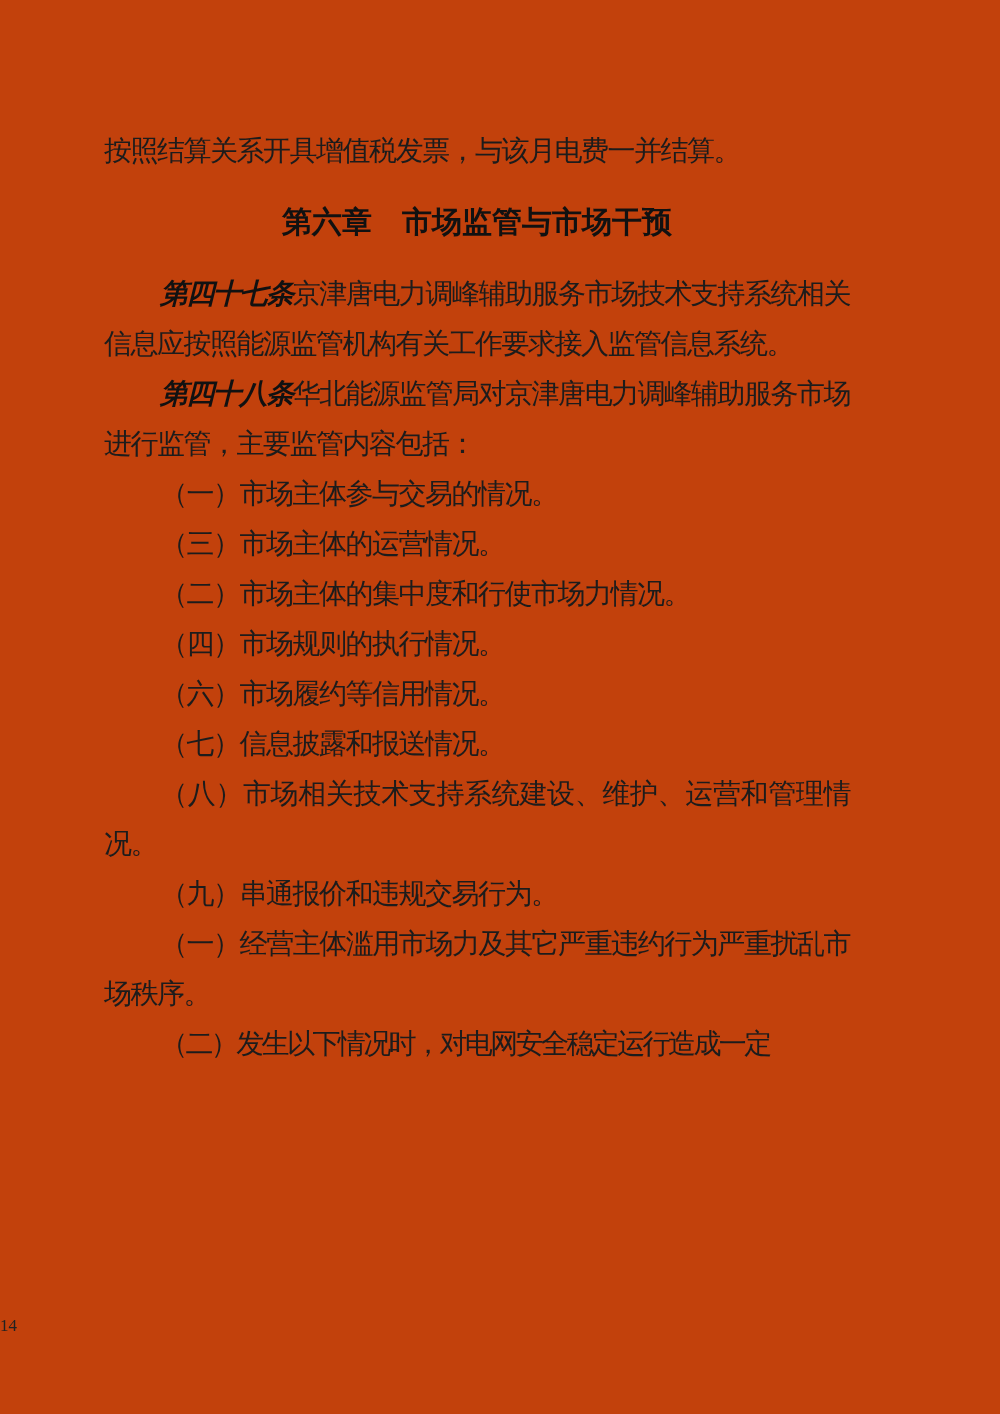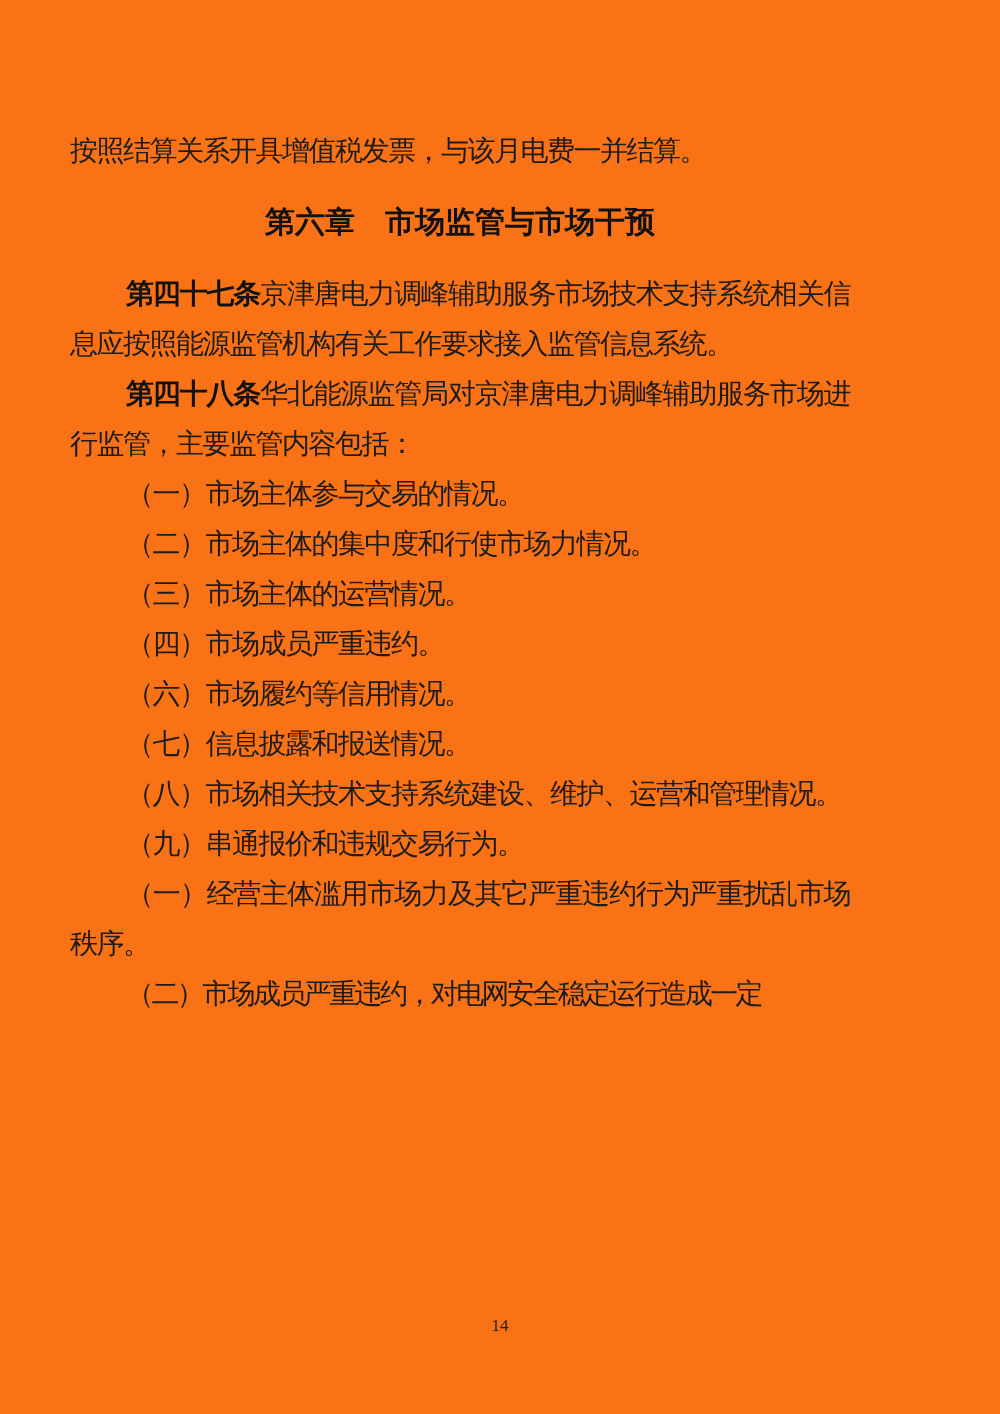--- a/index.html
+++ b/index.html
@@ -10,22 +10,22 @@
     width: 1000px;
     height: 1414px;
     background: #fdfdfd;
     overflow: hidden;
   }
   .page {
     position: relative;
     width: 1000px;
     height: 1414px;
     box-sizing: border-box;
-    background: #f97316;
-    padding: 126px 150px 0 70px;
+    background: #c2410c;
+    padding: 126px 150px 0 104px;
     font-family: "Liberation Serif", "DejaVu Serif", serif;
     color: #1c1c1c;
   }
   .page p {
     margin: 0;
     font-size: 28px;
     line-height: 50px;
     letter-spacing: -1.5px;
     text-align: justify;
     text-justify: inter-character;
@@ -46,54 +46,54 @@
     font-weight: bold;
     text-align: center;
     letter-spacing: 0;
     font-family: Liberation Serif, serif;
     color: #111;
   }
   .article-num {
     font-weight: bold;
     font-family: "Liberation Sans", "DejaVu Sans", sans-serif;
     color: #111;
+    font-style: italic;
   }
   .footer {
     position: absolute;
     left: 0;
     bottom: 78px;
     width: 100%;
-    text-align: center;
     font-size: 17px;
     line-height: 20px;
     letter-spacing: 0;
     color: #222;
   }
 </style>
 </head>
 <body>
 
 <div class="page">
 
   <p class="no-indent">按照结算关系开具增值税发票，与该月电费一并结算。</p>
 
   <h2 class="chapter">第六章　市场监管与市场干预</h2>
 
   <p class="indent"><span class="article-num">第四十七条</span><span>京津唐电力调峰辅助服务市场技术支持系统相关信息应按照能源监管机构有关工作要求接入监管信息系统。</span></p>
 
   <p class="indent"><span class="article-num">第四十八条</span><span>华北能源监管局对京津唐电力调峰辅助服务市场进行监管，主要监管内容包括：</span></p>
 
   <p class="indent">（一）市场主体参与交易的情况。</p>
+  <p class="indent">（三）市场主体的运营情况。</p>
   <p class="indent">（二）市场主体的集中度和行使市场力情况。</p>
-  <p class="indent">（三）市场主体的运营情况。</p>
-  <p class="indent">（四）市场成员严重违约。</p>
+  <p class="indent">（四）市场规则的执行情况。</p>
   <p class="indent">（六）市场履约等信用情况。</p>
   <p class="indent">（七）信息披露和报送情况。</p>
   <p class="indent">（八）市场相关技术支持系统建设、维护、运营和管理情况。</p>
   <p class="indent">（九）串通报价和违规交易行为。</p>
 
 
   <p class="indent">（一）经营主体滥用市场力及其它严重违约行为严重扰乱市场秩序。</p>
-  <p class="indent tight">（二）市场成员严重违约，对电网安全稳定运行造成一定</p>
+  <p class="indent tight">（二）发生以下情况时，对电网安全稳定运行造成一定</p>
 
   <div class="footer">14</div>
 
 </div>
 
 </body></html>

